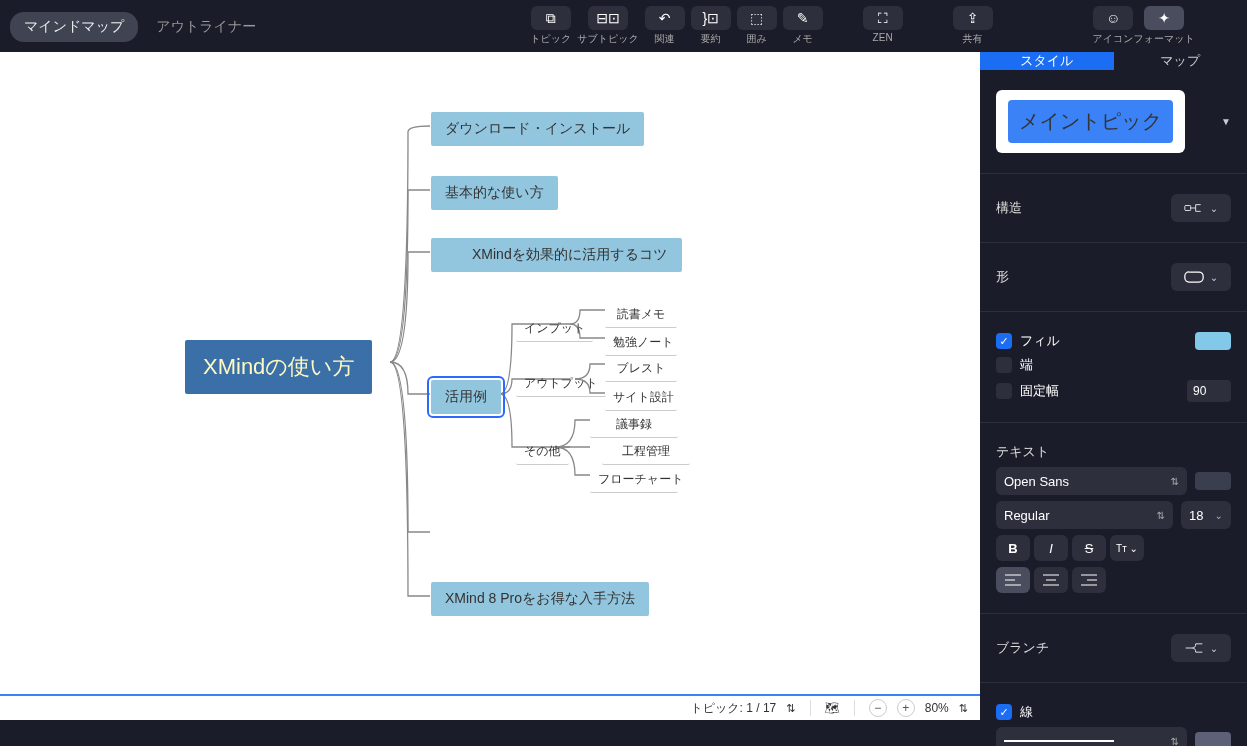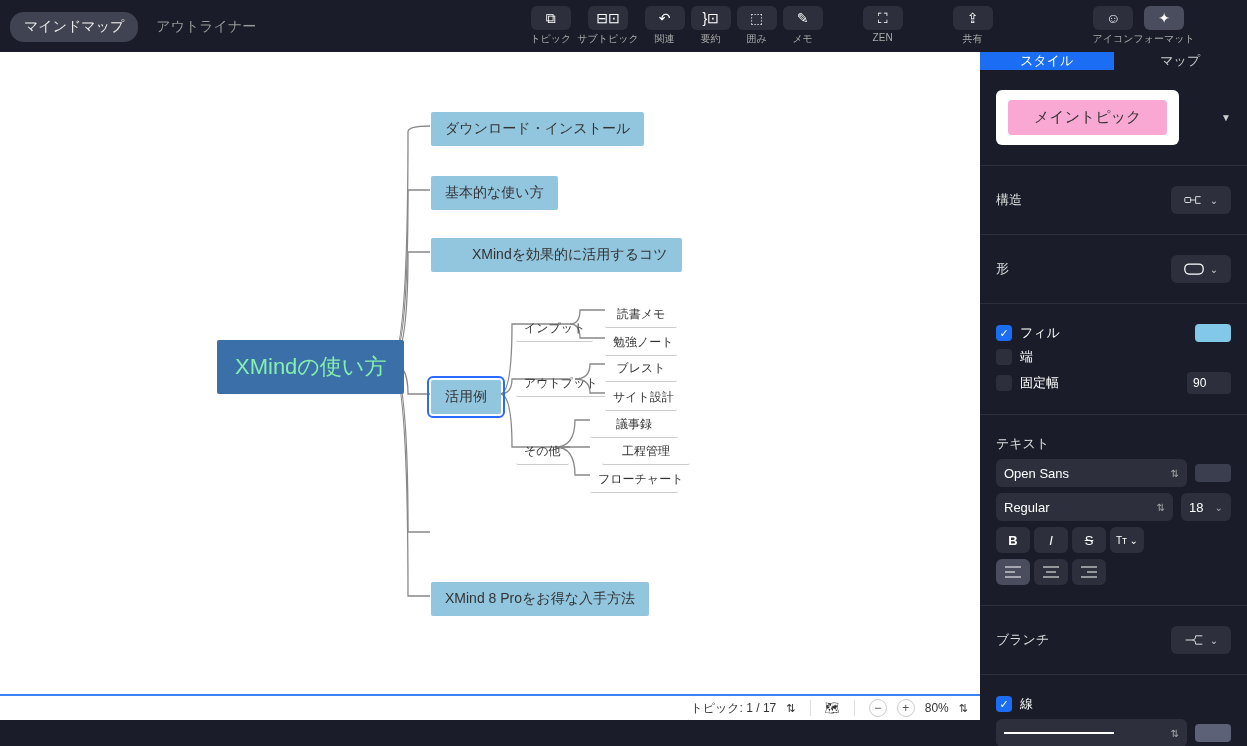--- a/index.html
+++ b/index.html
@@ -16,21 +16,21 @@
 .tb-center { display:flex; gap:6px; margin-left:260px; }
 .tb-right { display:flex; gap:6px; margin-left:40px; }
 .tb-right2 { display:flex; gap:6px; margin-left:50px; }
 .tb-right3 { display:flex; gap:0; margin-left:100px; }
 .tb-right3 .tb-btn:last-child .tb-icon{ background:#4a4d5d;}
 
 
 .canvas-wrap { position:absolute; top:52px; left:0; width:980px; height:668px; background:#fff; overflow:hidden; }
 .canvas { position:relative; width:100%; height:100%; }
 .node { position:absolute; padding:8px 14px; border-radius:2px; font-size:14px; color:#333; white-space:nowrap; }
-.root { background:#3a6fa8; color:#86efac; font-size:22px; padding:12px 18px;margin-left:32px; }
+.root { background:#3a6fa8; color:#fef9c3; font-size:22px; padding:12px 18px; }
 .main { background:#92c5de; }
 .selected { outline:2px solid #2b6aff; outline-offset:2px; }
 .sub { font-size:12px; color:#333; padding:4px 8px; border-bottom:1px solid #ccc; text-align:center; }
 svg.connectors { position:absolute; top:0; left:0; width:100%; height:100%; pointer-events:none; }
 .line { stroke:#888; stroke-width:1.3; fill:none; }
 
 
 .hscroll { position:absolute; bottom:4px; left:290px; width:530px; height:8px; background:#777; border-radius:4px; }
 
 
@@ -39,21 +39,21 @@
 .zoom-btn { width:18px; height:18px; border:1px solid #ccc; border-radius:50%; display:flex; align-items:center; justify-content:center; cursor:pointer; color:#555; font-size:12px; }
 
 
 .panel { position:absolute; top:52px; right:0; width:267px; height:694px; background:#1a1d29; display:flex; flex-direction:column; font-size:13px; overflow:hidden; }
 .panel-tabs { display:flex; height:34px; }
 .panel-tab { flex:1; display:flex; align-items:center; justify-content:center; cursor:pointer; color:#ccc; }
 .panel-tab.active { background:#1b6ef3; color:#fff; }
 .sec { padding:14px 16px; border-bottom:1px solid #2d303c; }
 .sec-row { display:flex; align-items:center; justify-content:space-between; margin:6px 0; gap:8px; }
 .preview { background:#fff; border-radius:6px; padding:10px 12px; display:flex; align-items:center; gap:6px; }
-.preview-node { background:#f9a8d4; padding:8px 26px; border-radius:4px; color:#333; font-size:15px; }
+.preview-node { background:#3b82f6; padding:8px 11px; border-radius:4px; color:#333; font-size:20px; }
 .sec-label { color:#ddd; }
 .picker { background:#2d303c; border-radius:6px; padding:4px 8px; display:flex; align-items:center; gap:6px; cursor:pointer; height:28px; min-width:60px; justify-content:center; }
 .picker svg { width:20px; height:14px; }
 .chk { display:flex; align-items:center; gap:8px; }
 .chk-box { width:16px; height:16px; border-radius:4px; background:#2d303c; display:flex; align-items:center; justify-content:center; font-size:11px; }
 .chk-box.checked { background:#1b6ef3; }
 .swatch { width:36px; height:18px; border-radius:4px; background:#82c8e8; }
 .num-input { background:#2d303c; border:none; color:#fff; width:44px; height:22px; border-radius:4px; padding:0 6px; font-size:12px; }
 .select { background:#2d303c; border-radius:6px; padding:5px 8px; display:flex; align-items:center; justify-content:space-between; cursor:pointer; gap:8px; height:28px; }
 .select .arrow { font-size:10px; color:#aaa; }

